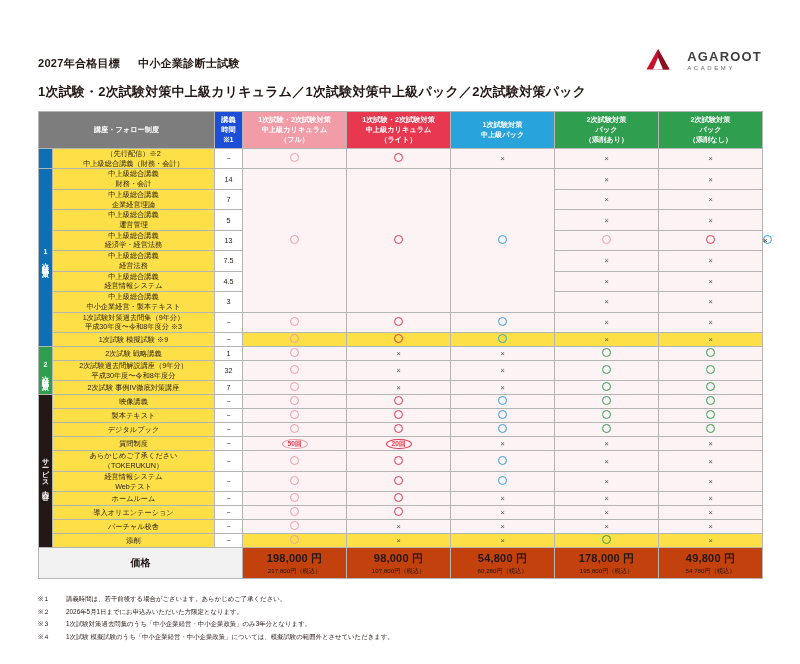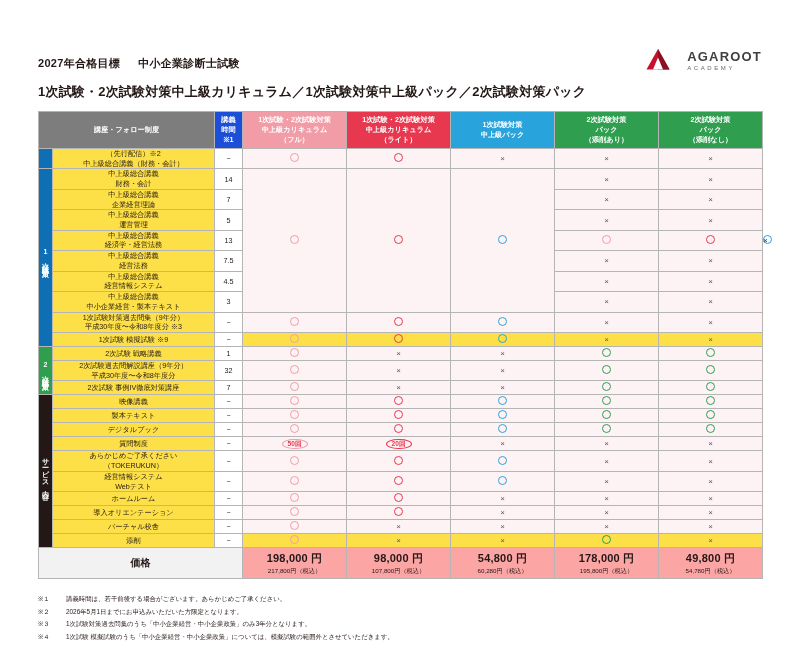--- a/index.html
+++ b/index.html
@@ -169,21 +169,21 @@
   .badge-red  { border-color: #e8384f; color: #e8384f; }
 
   
   .price-label {
     background: #f2f2f2;
     font-size: 10px;
     font-weight: bold;
     height: 30px;
   }
   .price-cell {
-    background: #fca5a5;
+    background: #c2410c;
     height: 30px;
     padding: 3px 0 2px 0;
   }
   .price-main {
     font-size: 11px;
     font-weight: bold;
     color: #231815;
     letter-spacing: .2px;
   }
   .price-sub {

